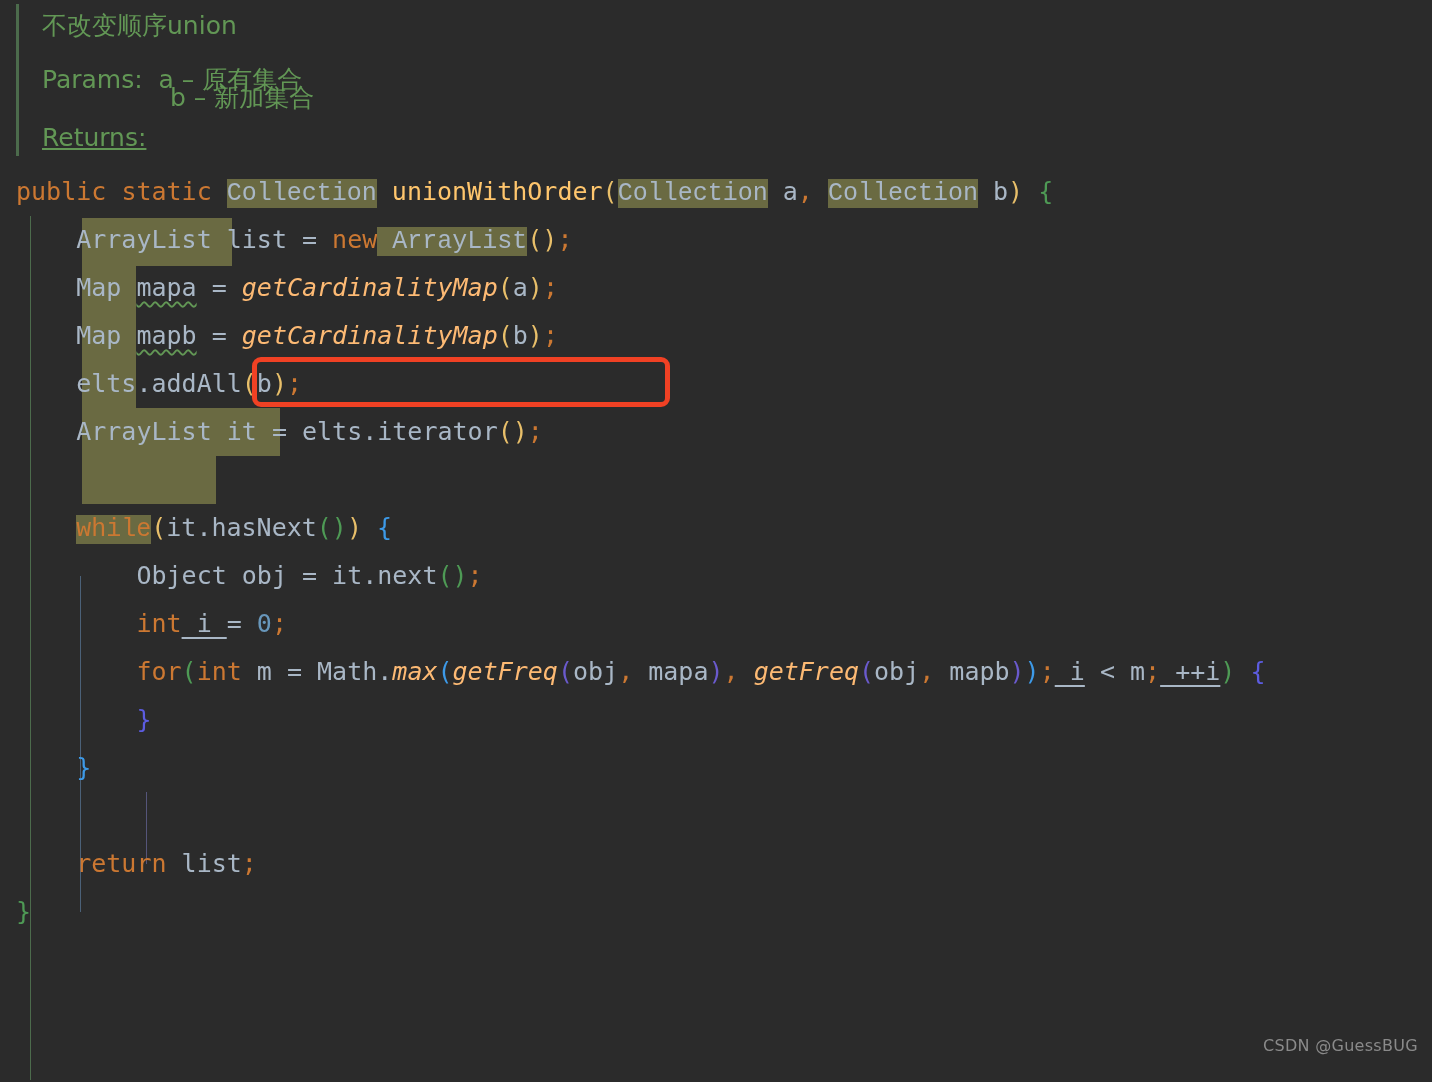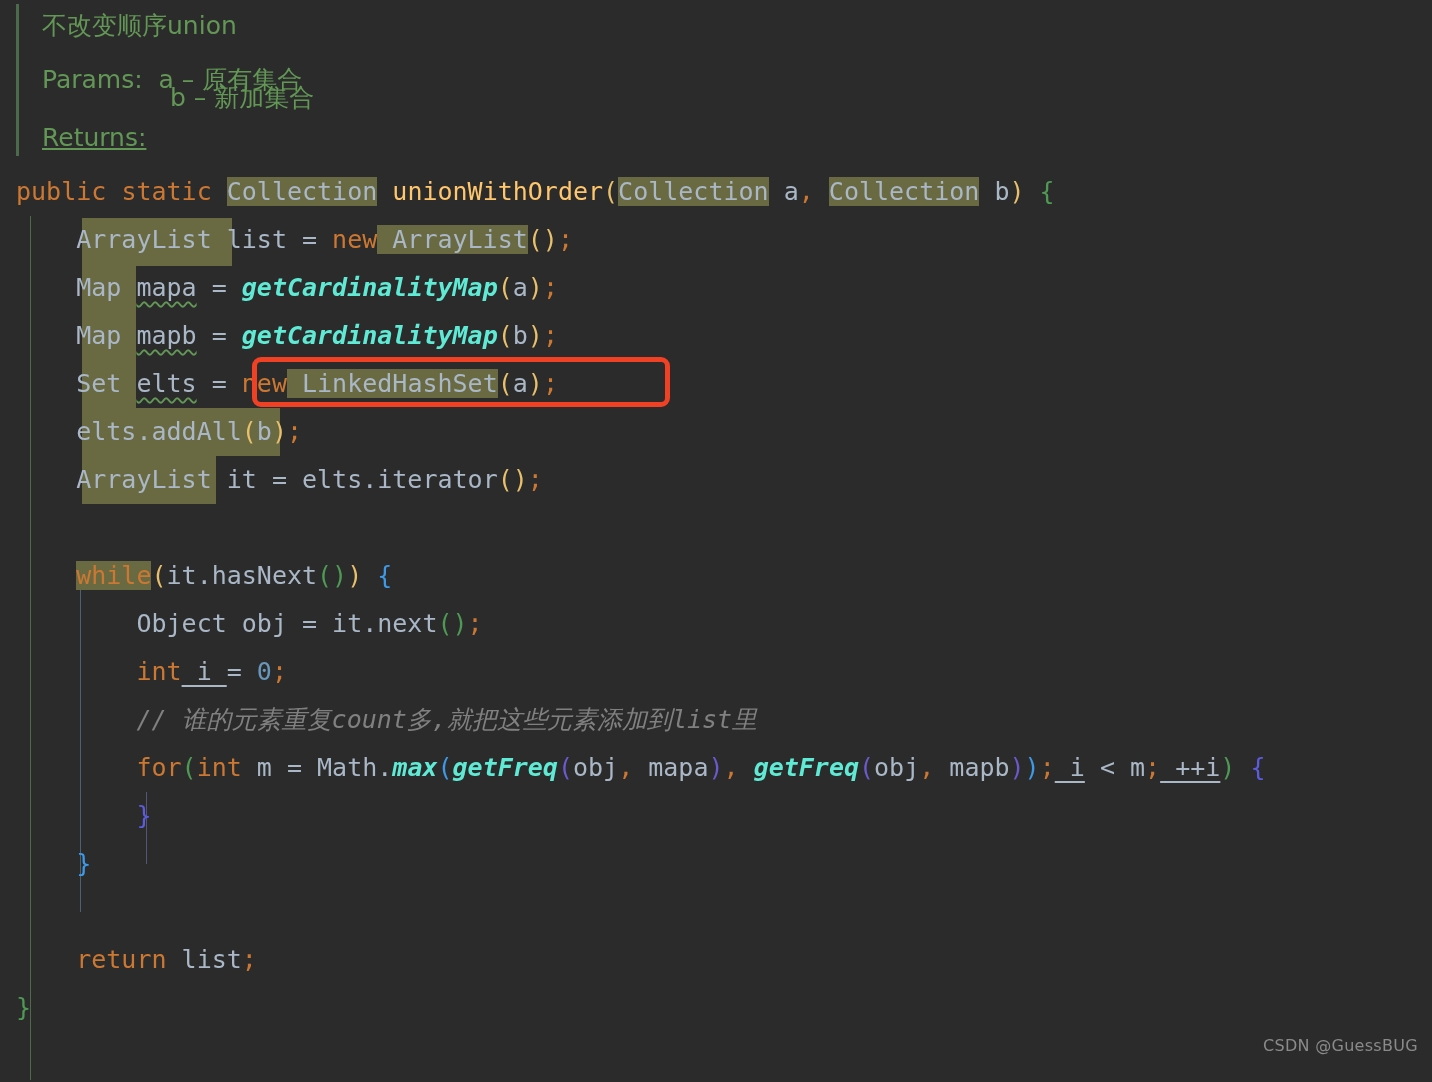--- a/index.html
+++ b/index.html
@@ -56,35 +56,35 @@
     position: relative;
     height: 48px;
     white-space: pre;
     padding-left: 16px;
   }
 
   
   .kw   { color: #cc7832; }            
   .typ  { color: #a9b7c6; }
   .mth  { color: #ffc66d; }            
-  .call { color: #5eead4; font-style: italic; font-weight: bold; } 
+  .call { color: #fdba74; font-style: italic; } 
   .num  { color: #6897bb; }
   .cmt  { color: #808080; font-style: italic; }
   .op   { color: #a9b7c6; }
   .semi { color: #cc7832; }
 
   
   .b-yel  { color: #e8bf6a; }
   .b-grn  { color: #4e9a55; }
   .b-blu  { color: #3d9ae8; }
   .b-pur  { color: #6a5acd; }
   .b-vio  { color: #5c5ce0; }
 
   
-  .hl { background: #6a6a42; }
+  .hl { background: #6a6a42; font-family: Liberation Mono, monospace; }
 
   
   .squig {
     text-decoration: underline wavy #629755;
     text-decoration-thickness: 1.5px;
     text-underline-offset: 5px;
   }
   .uline {
     text-decoration: underline;
     text-decoration-color: #a9b7c6;
@@ -159,35 +159,33 @@
     <div class="col-hl" style="left:82px; top:288px; width:134px; height:48px;"></div>
 
     <div class="line"><span class="kw">public</span><span class="op"> </span><span class="kw">static</span><span class="op"> </span><span class="typ hl">Collection</span><span class="op"> </span><span class="mth">unionWithOrder</span><span class="b-yel">(</span><span class="typ hl">Collection</span><span class="typ"> a</span><span class="semi">,</span><span class="op"> </span><span class="typ hl">Collection</span><span class="typ"> b</span><span class="b-yel">)</span><span class="op"> </span><span class="b-grn">{</span></div>
 
     <div class="line"><span class="op">    </span><span class="typ">ArrayList</span><span class="typ"> list </span><span class="op">= </span><span class="kw">new</span><span class="typ hl"> ArrayList</span><span class="b-yel">()</span><span class="semi">;</span></div>
 
     <div class="line"><span class="op">    </span><span class="typ">Map</span><span class="op"> </span><span class="typ squig">mapa</span><span class="op"> = </span><span class="call">getCardinalityMap</span><span class="b-yel">(</span><span class="typ">a</span><span class="b-yel">)</span><span class="semi">;</span></div>
 
     <div class="line"><span class="op">    </span><span class="typ">Map</span><span class="op"> </span><span class="typ squig">mapb</span><span class="op"> = </span><span class="call">getCardinalityMap</span><span class="b-yel">(</span><span class="typ">b</span><span class="b-yel">)</span><span class="semi">;</span></div>
 
-    <div class="line"><span class="op">    </span><span class="typ">Set</span><span class="op"> </span><span class="typ squig">elts</span><span class="op"> = </span><span class="kw">new</span><span class="typ hl"> LinkedHashSet</span><span class="b-yel">(</span><span class="typ">a</span><span class="b-yel">)</span><span class="semi">;</span></div>
 
     <div class="line"><span class="op">    </span><span class="typ">elts.addAll</span><span class="b-yel">(</span><span class="typ">b</span><span class="b-yel">)</span><span class="semi">;</span></div>
 
     <div class="line"><span class="op">    </span><span class="typ">ArrayList</span><span class="typ"> it </span><span class="op">= </span><span class="typ">elts.iterator</span><span class="b-yel">()</span><span class="semi">;</span></div>
 
     <div class="line"><span> </span></div>
 
     <div class="line"><span class="op">    </span><span class="kw hl">while</span><span class="b-yel">(</span><span class="typ">it.hasNext</span><span class="b-grn">()</span><span class="b-yel">)</span><span class="b-blu"> {</span></div>
 
     <div class="line"><span class="op">        </span><span class="typ">Object</span><span class="typ"> obj </span><span class="op">= </span><span class="typ">it.next</span><span class="b-grn">()</span><span class="semi">;</span></div>
 
     <div class="line"><span class="op">        </span><span class="kw">int</span><span class="typ uline"> i </span><span class="op">= </span><span class="num">0</span><span class="semi">;</span></div>
 
-    <div class="line"><span class="op">        </span><span class="cmt">// 谁的元素重复count多,就把这些元素添加到list里</span></div>
 
     <div class="line"><span class="op">        </span><span class="kw">for</span><span class="b-grn">(</span><span class="kw">int</span><span class="typ"> m </span><span class="op">= </span><span class="typ">Math.</span><span class="call">max</span><span class="b-blu">(</span><span class="call">getFreq</span><span class="b-pur">(</span><span class="typ">obj</span><span class="semi">,</span><span class="typ"> mapa</span><span class="b-pur">)</span><span class="semi">,</span><span class="call"> getFreq</span><span class="b-pur">(</span><span class="typ">obj</span><span class="semi">,</span><span class="typ"> mapb</span><span class="b-pur">)</span><span class="b-blu">)</span><span class="semi">;</span><span class="typ uline"> i</span><span class="op"> &lt; </span><span class="typ">m</span><span class="semi">;</span><span class="typ uline"> ++i</span><span class="b-grn">)</span><span class="b-vio"> {</span></div>
 
 
     <div class="line"><span class="op">        </span><span class="b-vio">}</span></div>
 
     <div class="line"><span class="op">    </span><span class="b-blu">}</span></div>
 
     <div class="line"><span> </span></div>
 

